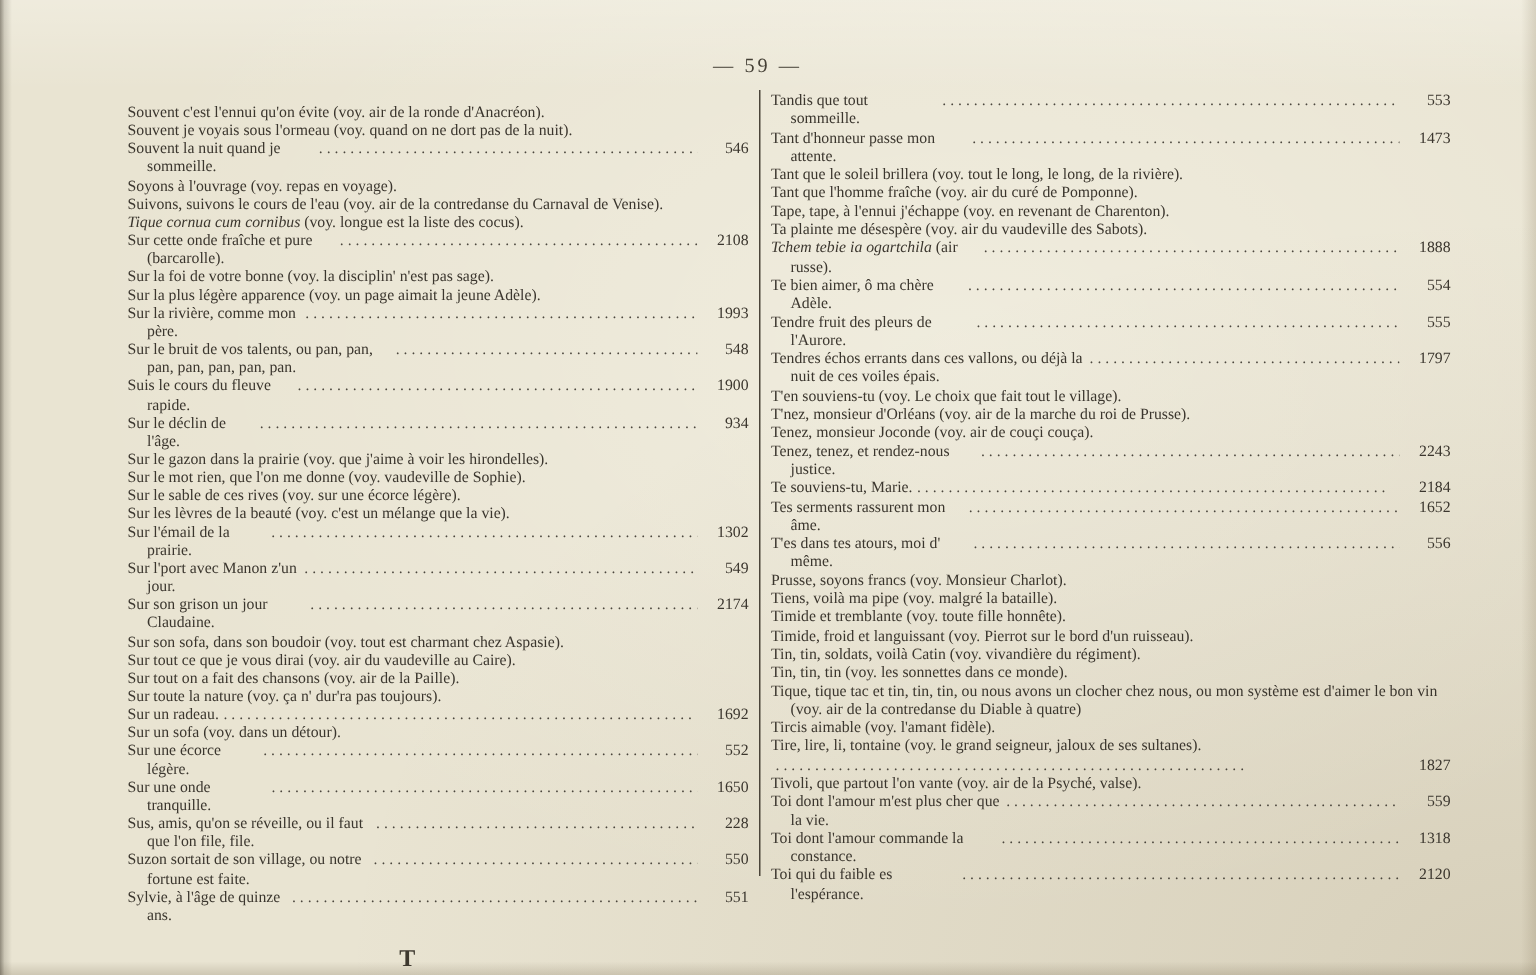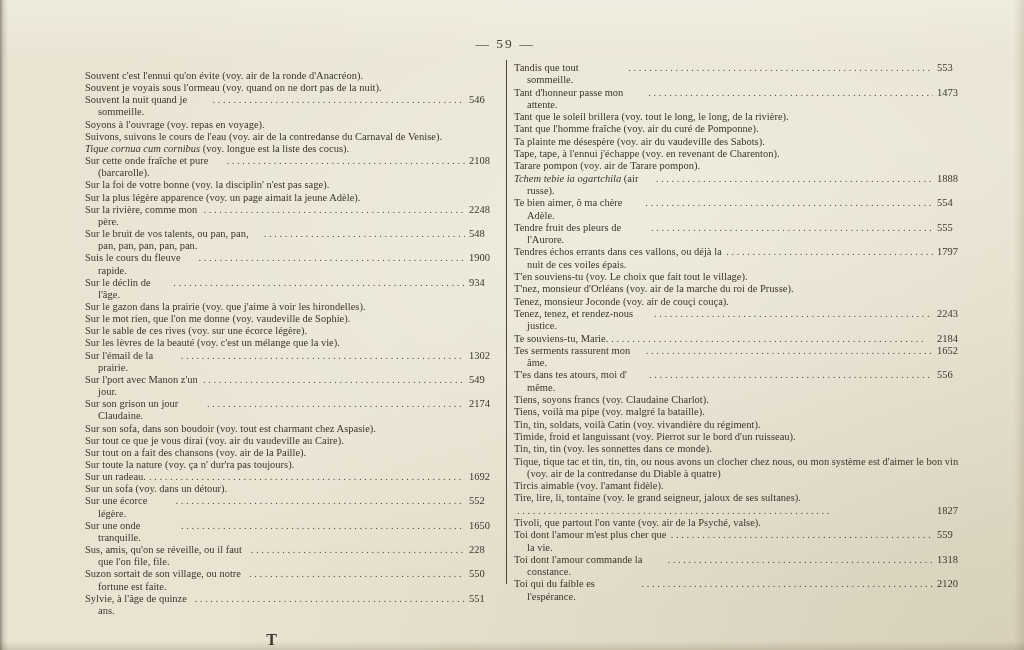--- a/index.html
+++ b/index.html
@@ -29,21 +29,21 @@
   #col-right{left:514px;top:62px;width:453px;line-height:12.3px;}
   #divider{
     position:absolute;left:506px;top:60px;width:1px;height:524px;
     background:#4a4439;
   }
   .entry{display:flex;align-items:baseline;}
   .etext{padding-left:13px;text-indent:-13px;}
   .etext .em{font-style:italic;}
   .dots{flex:1 1 auto;overflow:hidden;white-space:nowrap;min-width:6px;padding-left:3px;opacity:.9;}
   .dots::before{content:" .  .  .  .  .  .  .  .  .  .  .  .  .  .  .  .  .  .  .  .  .  .  .  .  .  .  .  .  .  .  .  .  .  .  .  .  .  .  .  .  .  .  .  .  .  .  .  .  .  .  .  .  .  .  .  .  .  .  .  .";}
-  .enum{min-width:30px;padding-left:4px;white-space:nowrap;}
+  .enum{text-align:right;min-width:30px;padding-left:4px;white-space:nowrap;}
   .sec-heading{
     text-align:center;font-size:16px;font-weight:bold;letter-spacing:1px;
     margin:17px 40px 15px 0;color:#3e392f;
   }
 </style>
 </head>
 <body style="--paper: #e9e4d2; --ink: #3b362e;">
 
 <div id="page">
   <div id="pagenum">— 59 —</div>
@@ -78,21 +78,21 @@
         </div>
         <div class="entry">
           <span class="etext">Sur la foi de votre bonne (voy. la disciplin' n'est pas sage).</span>
         </div>
         <div class="entry">
           <span class="etext">Sur la plus légère apparence (voy. un page aimait la jeune Adèle).</span>
         </div>
         <div class="entry">
           <span class="etext">Sur la rivière, comme mon père.</span>
           <span class="dots"></span>
-          <span class="enum">2248</span>
+          <span class="enum">1993</span>
         </div>
         <div class="entry">
           <span class="etext">Sur le bruit de vos talents, ou pan, pan, pan, pan, pan, pan, pan.</span>
           <span class="dots"></span>
           <span class="enum">548</span>
         </div>
         <div class="entry">
           <span class="etext">Suis le cours du fleuve rapide.</span>
           <span class="dots"></span>
           <span class="enum">1900</span>
@@ -191,29 +191,26 @@
           <span class="dots"></span>
           <span class="enum">1473</span>
         </div>
         <div class="entry">
           <span class="etext">Tant que le soleil brillera (voy. tout le long, le long, de la rivière).</span>
         </div>
         <div class="entry">
           <span class="etext">Tant que l'homme fraîche (voy. air du curé de Pomponne).</span>
         </div>
         <div class="entry">
+          <span class="etext">Tape, tape, à l'ennui j'échappe (voy. en revenant de Charenton).</span>
+        </div>
+        <div class="entry">
           <span class="etext">Ta plainte me désespère (voy. air du vaudeville des Sabots).</span>
         </div>
         <div class="entry">
-          <span class="etext">Tape, tape, à l'ennui j'échappe (voy. en revenant de Charenton).</span>
-        </div>
-        <div class="entry">
-          <span class="etext">Tarare pompon (voy. air de Tarare pompon).</span>
-        </div>
-        <div class="entry">
           <span class="etext"><span class="em">Tchem tebie ia ogartchila</span> (air russe).</span>
           <span class="dots"></span>
           <span class="enum">1888</span>
         </div>
         <div class="entry">
           <span class="etext">Te bien aimer, ô ma chère Adèle.</span>
           <span class="dots"></span>
           <span class="enum">554</span>
         </div>
         <div class="entry">
@@ -249,30 +246,33 @@
           <span class="etext">Tes serments rassurent mon âme.</span>
           <span class="dots"></span>
           <span class="enum">1652</span>
         </div>
         <div class="entry">
           <span class="etext">T'es dans tes atours, moi d' même.</span>
           <span class="dots"></span>
           <span class="enum">556</span>
         </div>
         <div class="entry">
-          <span class="etext">Tiens, soyons francs (voy. Claudaine Charlot).</span>
+          <span class="etext">Prusse, soyons francs (voy. Monsieur Charlot).</span>
         </div>
         <div class="entry">
           <span class="etext">Tiens, voilà ma pipe (voy. malgré la bataille).</span>
         </div>
         <div class="entry">
+          <span class="etext">Timide et tremblante (voy. toute fille honnête).</span>
+        </div>
+        <div class="entry">
+          <span class="etext">Timide, froid et languissant (voy. Pierrot sur le bord d'un ruisseau).</span>
+        </div>
+        <div class="entry">
           <span class="etext">Tin, tin, soldats, voilà Catin (voy. vivandière du régiment).</span>
-        </div>
-        <div class="entry">
-          <span class="etext">Timide, froid et languissant (voy. Pierrot sur le bord d'un ruisseau).</span>
         </div>
         <div class="entry">
           <span class="etext">Tin, tin, tin (voy. les sonnettes dans ce monde).</span>
         </div>
         <div class="entry">
           <span class="etext">Tique, tique tac et tin, tin, tin, ou nous avons un clocher chez nous, ou mon système est d'aimer le bon vin (voy. air de la contredanse du Diable à quatre)</span>
         </div>
         <div class="entry">
           <span class="etext">Tircis aimable (voy. l'amant fidèle).</span>
         </div>

